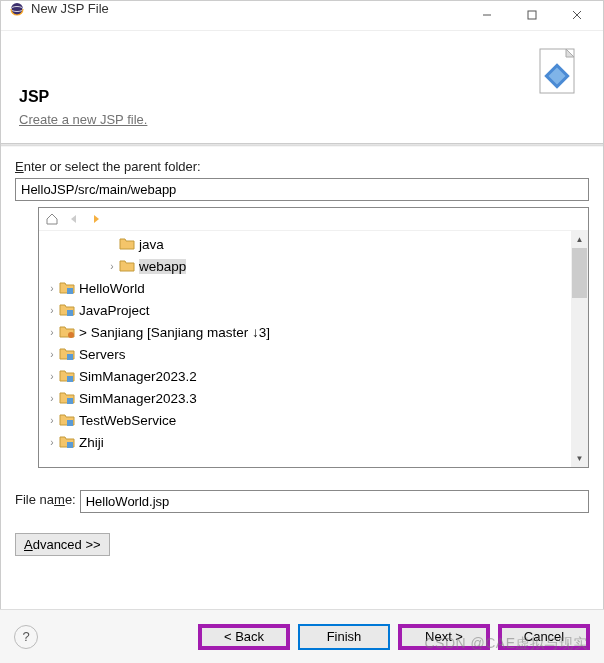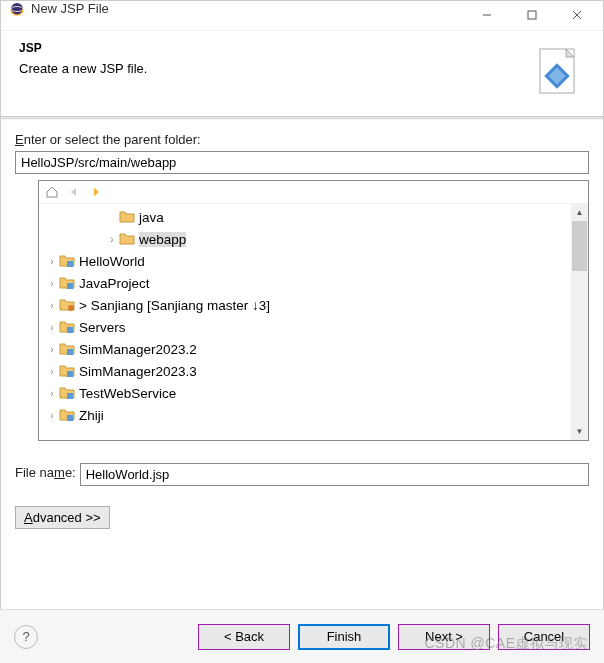--- a/index.html
+++ b/index.html
@@ -30,22 +30,22 @@
       display: flex; align-items: center; justify-content: center;
       color: #444;
     }
     .win-btn svg { stroke: #555; }
     .header {
       display: flex;
       padding: 10px 18px 16px 18px;
       background: #fff;
     }
     .header-txt { flex: 1; }
-    .header-txt h1 { font-size: 12px; font-weight: bold; margin-bottom: 6px; }
-    .header-txt p { font-size: 13px; color: #000000; }
+    .header-txt h1 { font-size: 16px; font-weight: bold; margin-bottom: 6px; margin-top: 47px; }
+    .header-txt p { font-size: 13px; color: #737373; text-decoration: underline; }
     .banner-icon { width: 55px; height: 55px; margin-top: 4px; }
     .divider { height: 4px; background: linear-gradient(#e8e8e8,#d9d9d9); border-top:1px solid #ccc; border-bottom:1px solid #f5f5f5; }
     .content { padding: 12px 14px 8px 14px; }
     .lbl { display: block; margin-bottom: 4px; color: #222; }
     .underline { text-decoration: underline; }
     .txt-input {
       width: 100%;
       border: 1px solid #888;
       padding: 3px 5px;
       font-size: 13px;
@@ -106,21 +106,21 @@
     .help-btn {
       width: 24px; height: 24px;
       border: 1px solid #bbb; border-radius: 50%;
       display:flex; align-items:center; justify-content:center;
       color:#555; font-size:13px;
     }
     .btn-row { margin-left: auto; display:flex; gap: 8px;}
     .btn {
       min-width: 92px;
       height: 26px;
-      border: 1px solid #a21caf;
+      border: 4px solid #a21caf;
       background: #e9e9e9;
       font-size: 13px;
     }
     .btn.primary { border: 2px solid #0078d7; background:#e9e9e9;}
     .watermark {
       position:absolute; bottom: 10px; right: 16px;
       color: rgba(120,120,120,0.55); font-size: 14px;
       pointer-events:none; letter-spacing:0.5px;
     }
   </style>

